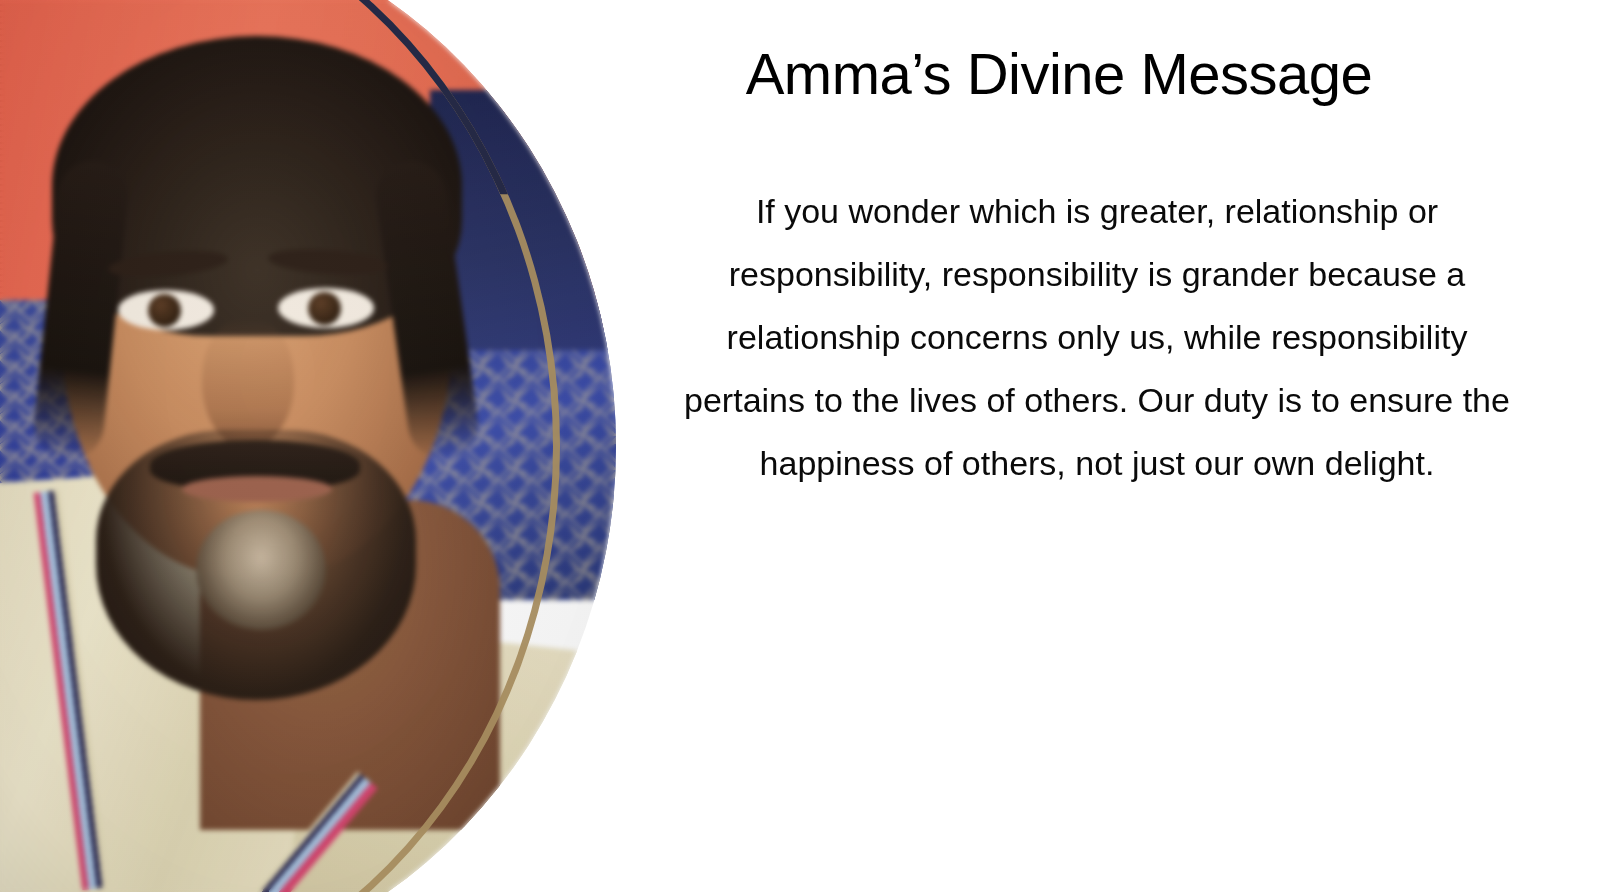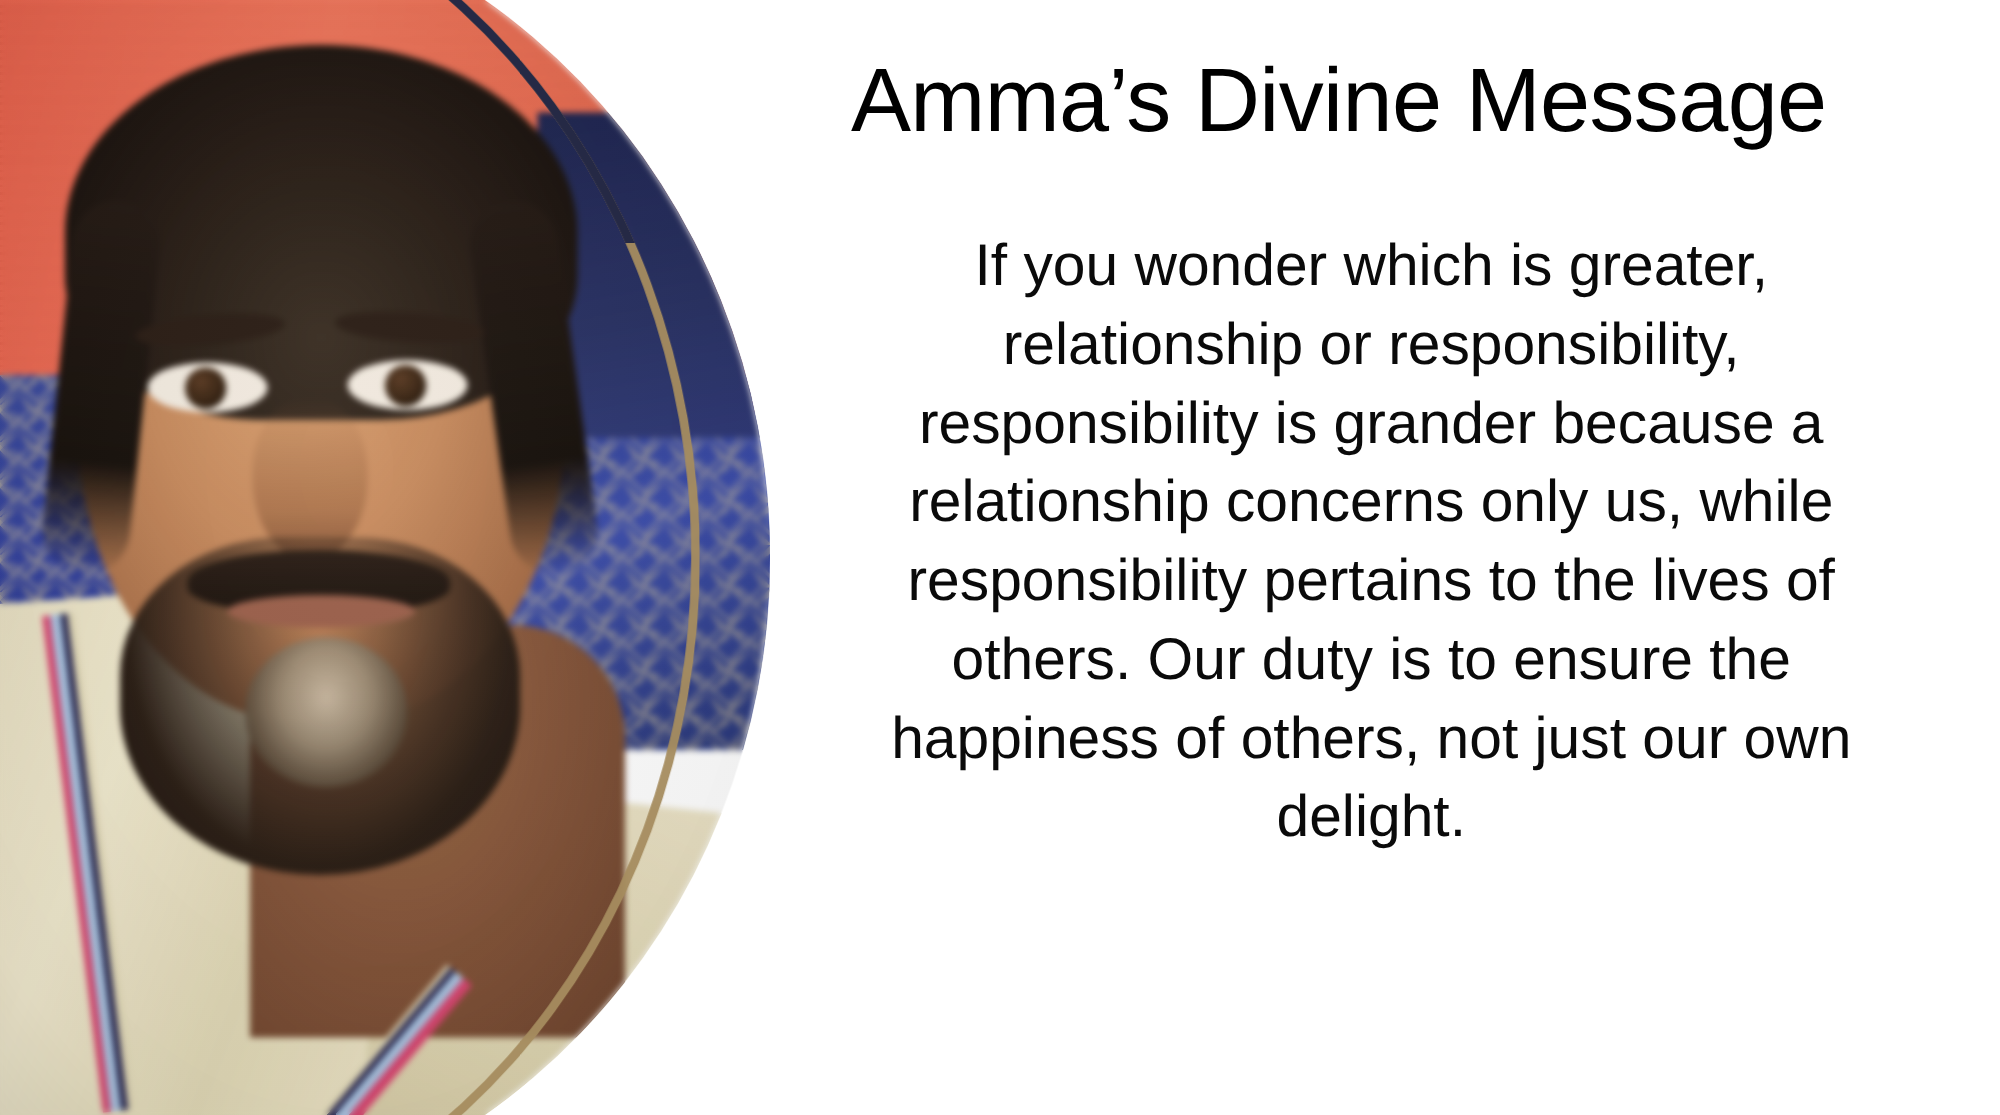--- a/index.html
+++ b/index.html
@@ -238,39 +238,39 @@
   
   .content {
     position: absolute;
     left: 610px;
     top: 0;
     width: 990px;
     height: 892px;
   }
   .title {
     position: absolute;
-    left: 16px;
+    left: 4px;
     top: 44px;
     width: 890px;
     text-align: center;
-    font-size: 72px;
+    font-size: 58px;
     line-height: 1.04;
     font-weight: 400;
     color: #000000;
     letter-spacing: -0.5px;
     font-family: "Liberation Sans Narrow", "Liberation Sans", sans-serif;
     white-space: nowrap;
   }
   .body-text {
     position: absolute;
     left: 52px;
     top: 180px;
     width: 870px;
     text-align: center;
-    font-size: 47px;
+    font-size: 34px;
     line-height: 63px;
     font-weight: 400;
     color: #0a0a0a;
     font-family: "Liberation Sans Narrow", "Liberation Sans", sans-serif;
   }
 </style>
 </head>
 <body>
 
 <div class="slide">

